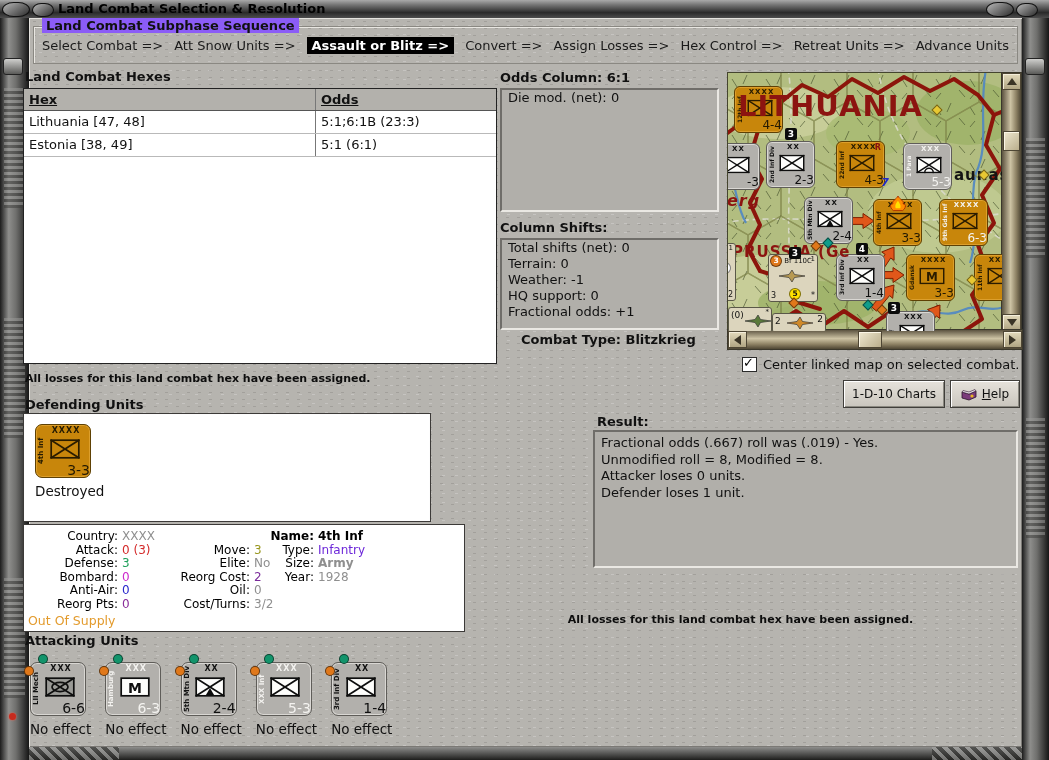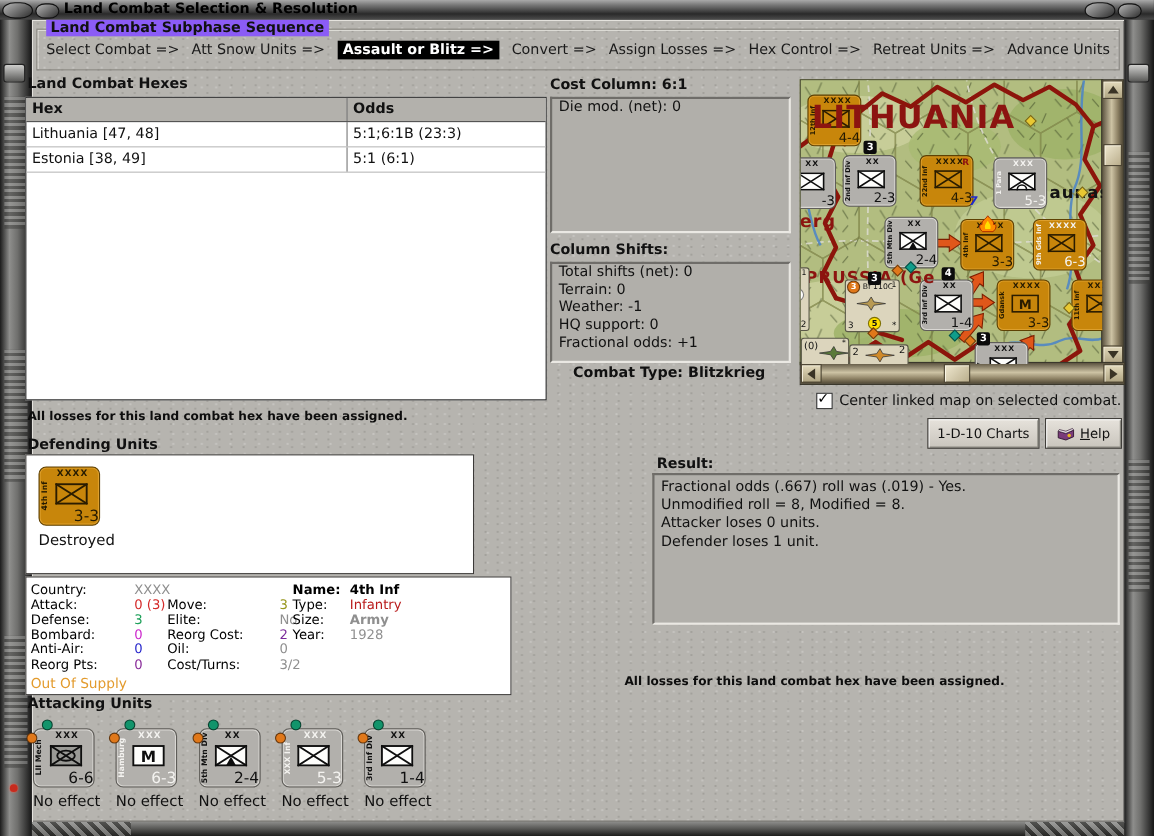--- a/index.html
+++ b/index.html
@@ -46,21 +46,21 @@
   .checkrow{position:absolute;display:flex;align-items:center;gap:6px;font-size:13px;}
   .checkbox{width:13px;height:13px;background:#fff;border:1px solid #2b2b2b;position:relative;}
   .checkbox.on:after{content:"✓";position:absolute;left:0px;top:-3px;font-size:13px;font-weight:bold;color:#000;}
   
   #seq-row{position:absolute;left:8px;right:8px;top:18px;display:flex;justify-content:space-between;align-items:center;font-size:13px;}
   .seq-step{white-space:nowrap;color:#1a1a1a;}
   .seq-step.active{background:#000;color:#fff;font-weight:bold;padding:1px 5px;}
   
   #hex-table{position:absolute;left:23px;top:88px;width:472px;height:274px;background:#fff;
     border:1px solid #222;font-size:13px;}
-  .t-head{display:flex;background:#b3b1ac;font-weight:bold;border-bottom:1px solid #555;height:21px;line-height:21px;}
+  .t-head{display:flex;background:#b3b1ac;font-weight:bold;border-bottom:1px solid #555;height:21px;line-height:21px;text-decoration:underline;}
   .t-row{display:flex;height:22px;line-height:22px;border-bottom:1px solid #b9b9b9;}
   .t-row.sel{background:#2e7cf0;color:#fff;border-bottom:1px solid #2e7cf0;}
   .c1{width:286px;padding-left:5px;border-right:1px solid #777;}
   .c2{flex:1;padding-left:5px;}
   
   .cell{position:relative;display:inline-block;margin-right:14px;vertical-align:top;text-align:center;}
   .counter{position:relative;width:54px;height:52px;border-radius:7px;}
   .counter.abs{position:absolute;}
   .ussr{background:#c8860b;border:1px solid #5e4104;box-shadow:inset 0 0 0 1px #dd9f2c;color:#241a02;}
   .ger{background:#b2b0ac;border:1px solid #5f5d59;box-shadow:inset 0 0 0 1px #d9d7d3;color:#101010;}
@@ -80,21 +80,21 @@
   .flame{position:absolute;top:-4px;left:50%;transform:translateX(-50%);width:20px;height:16px;z-index:3;}
   .dot{position:absolute;width:8px;height:8px;border-radius:50%;border:1px solid rgba(0,0,0,.55);}
   .dot.g{top:-9px;left:7px;background:#12946b;}
   .dot.o{top:3px;left:-7px;background:#e0781a;}
   .fx-label{margin-top:5px;font-size:13.5px;color:#111;}
   
   #stats-box{position:absolute;left:23px;top:524px;width:440px;height:106px;background:#fff;
     border:1px solid #3c3a38;font-size:12px;}
   .st-col{position:absolute;top:5px;}
   .st-row{display:flex;height:13.5px;line-height:13.5px;white-space:nowrap;}
-  .st-lbl{text-align:left;font-weight:normal;color:#000;}
+  .st-lbl{text-align:right;font-weight:normal;color:#000;}
   .st-val{margin-left:4px;}
   .st-row.b .st-lbl,.st-row.b .st-val{font-weight:bold;color:#000;}
   #supply-line{position:absolute;left:4px;bottom:3px;font-size:12.5px;color:#e39b2d;}
   
   #map{position:absolute;left:727px;top:72px;width:294px;height:278px;}
   #map-view{position:absolute;left:0;top:0;width:274px;height:258px;overflow:hidden;background:#b4c083;border:1px solid #45452f;}
   #map-svg{position:absolute;left:0;top:0;}
   .map-label{position:absolute;font-weight:bold;white-space:nowrap;letter-spacing:1px;z-index:2;}
   .badge{position:absolute;width:12px;height:12px;background:#0b0b0b;color:#fff;font-size:9px;font-weight:bold;
     text-align:center;line-height:12px;border-radius:2px;z-index:4;}
@@ -182,21 +182,21 @@
           <div class="c1">Lithuania [47, 48]</div>
           <div class="c2">5:1;6:1B (23:3)</div>
         </div>
         <div class="t-row">
           <div class="c1">Estonia [38, 49]</div>
           <div class="c2">5:1 (6:1)</div>
         </div>
       </div>
   </div>
 
-  <div class="hdr" style="left:500px;top:70px;">Cost Column: 6:1</div>
+  <div class="hdr" style="left:500px;top:70px;">Odds Column: 6:1</div>
   <div class="sunken" id="odds-box" style="left:500px;top:88px;width:215px;height:120px;">
       <div class="bline">Die mod. (net): 0</div>
     </div>
 
   <div class="hdr" style="left:500px;top:220px;">Column Shifts:</div>
   <div class="sunken" id="shifts-box" style="left:500px;top:238px;width:215px;height:88px;">
       <div class="bline">Total shifts (net): 0</div>
       <div class="bline">Terrain: 0</div>
       <div class="bline">Weather: -1</div>
       <div class="bline">HQ support: 0</div>
@@ -295,21 +295,21 @@
             <polygon points="104,151.4 135,151.4 135,155.5 146,148 135,140.5 135,144.6 104,144.6"></polygon>
             <polygon points="142,205.4 165,205.4 165,209.5 176,202 165,194.5 165,198.6 142,198.6"></polygon>
             <polygon points="152.8,199.9 162.7,185 166.1,187.3 166,174 153.7,179 157.1,181.3 147.2,196.1"></polygon>
             <polygon points="148.6,238.2 161.6,222.6 164.7,225.3 166,212 153.2,215.6 156.3,218.3 143.4,233.8"></polygon>
             <polygon points="198.7,256 208.3,242.9 211.6,245.3 212,232 199.5,236.5 202.8,238.9 193.3,252"></polygon>
           </g>
         </svg>
       <div class="mapunits" id="map-overlay">
           <span class="map-label" style="left: 10px; top: 16px; font-size: 29px; color: rgb(140, 20, 16);">LITHUANIA</span>
           <span class="map-label" style="left: 226px; top: 93px; font-size: 15px; color: rgb(20, 20, 20);">aunas</span>
-          <span class="map-label" style="left: -1px; top: 118px; font-size: 16px; color: rgb(140, 20, 16);">erg</span>
+          <span class="map-label" style="left: -1px; top: 118px; font-size: 16px; color: rgb(140, 20, 16); font-style: italic;">erg</span>
           <span class="map-label" style="left: 4px; top: 170px; font-size: 15px; color: rgb(140, 20, 16);">PRUSSIA (Ge</span>
           <div class="counter m ussr abs" style="left: 6px; top: 13px;">
             <span class="c-top">XXXX</span>
             <span class="c-name">12th Inf</span>
             <span class="c-sym">
               <svg viewBox="0 0 30 20" xmlns="http://www.w3.org/2000/svg">
                 <rect x="1.2" y="1.2" width="27.6" height="17.6" fill="none" stroke="#2a1c00" stroke-width="1.7"></rect>
                 <line x1="1.2" y1="1.2" x2="28.8" y2="18.8" stroke="#2a1c00" stroke-width="1.7" fill="none" stroke-linecap="square"></line>
                 <line x1="28.8" y1="1.2" x2="1.2" y2="18.8" stroke="#2a1c00" stroke-width="1.7" fill="none" stroke-linecap="square"></line>
               </svg>
@@ -602,21 +602,21 @@
           <span class="st-val" style="color: rgb(143, 143, 143); text-align: center;">3/2</span>
         </div>
       </div>
     <div class="st-col" id="st-c3" style="left:242px;">
         <div class="st-row b">
           <span class="st-lbl" style="width: 48px;">Name:</span>
           <span class="st-val">4th Inf</span>
         </div>
         <div class="st-row">
           <span class="st-lbl" style="width: 48px;">Type:</span>
-          <span class="st-val" style="color: #b91c1c;">Infantry</span>
+          <span class="st-val" style="color: #6d28d9;">Infantry</span>
         </div>
         <div class="st-row">
           <span class="st-lbl" style="width: 48px;">Size:</span>
           <span class="st-val" style="color: rgb(143, 143, 143); font-weight: bold;">Army</span>
         </div>
         <div class="st-row">
           <span class="st-lbl" style="width: 48px;">Year:</span>
           <span class="st-val" style="color: rgb(143, 143, 143);">1928</span>
         </div>
       </div>

